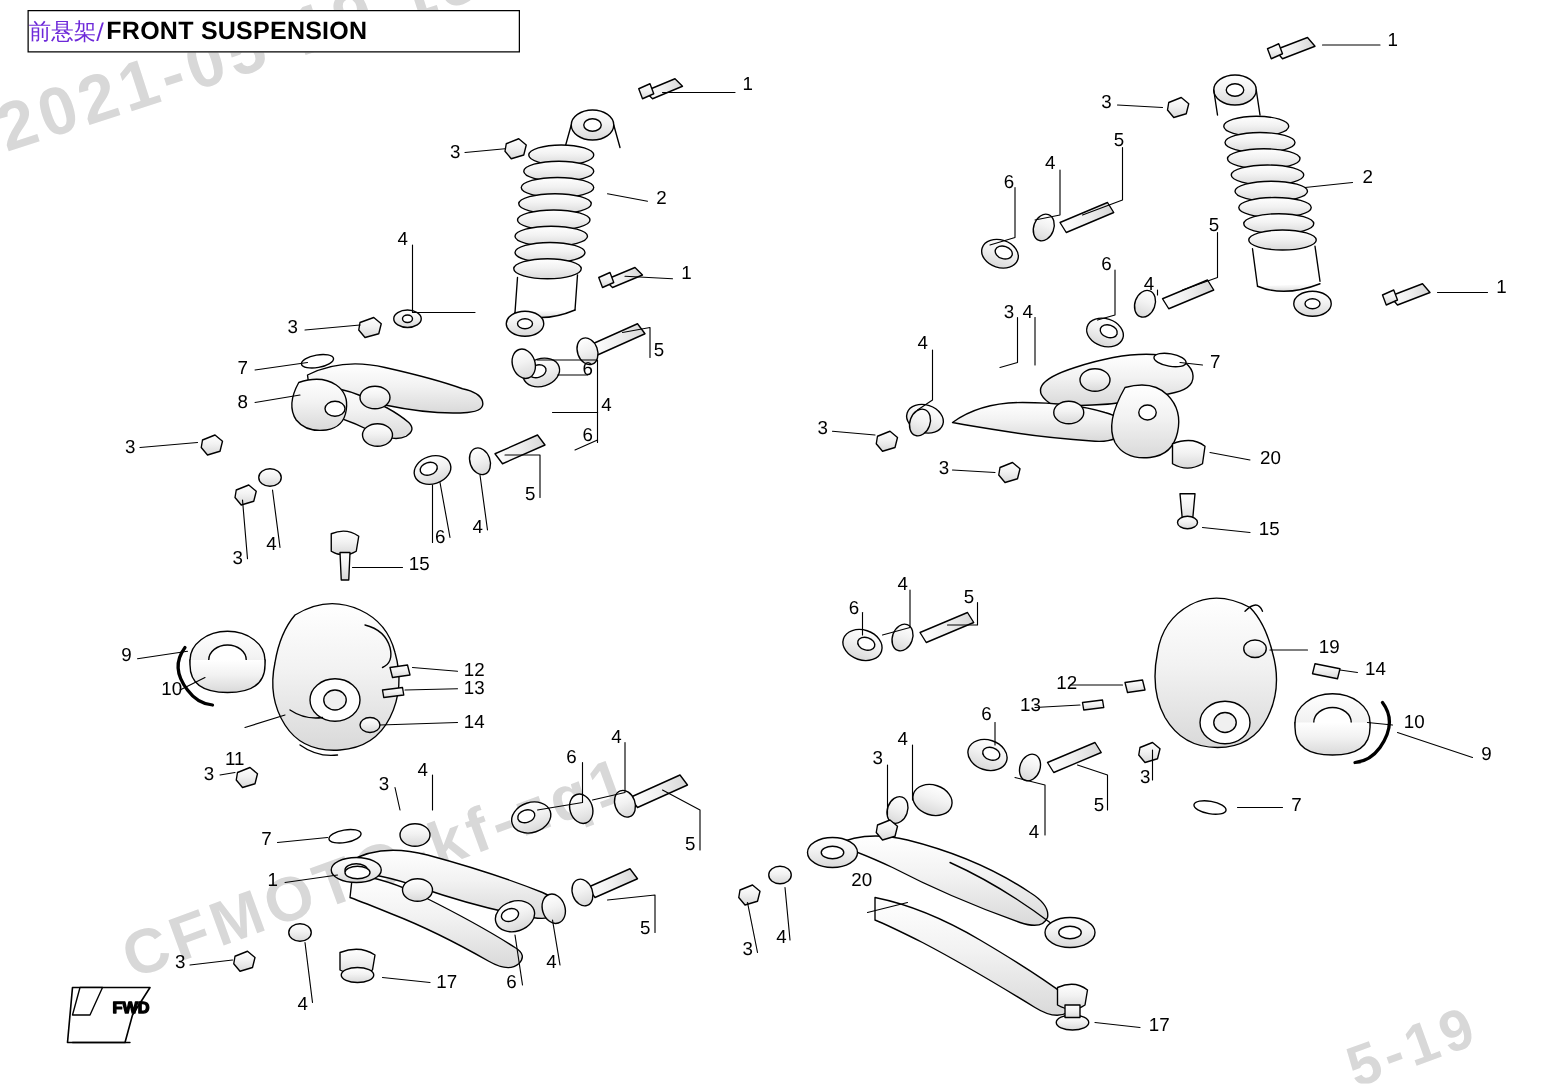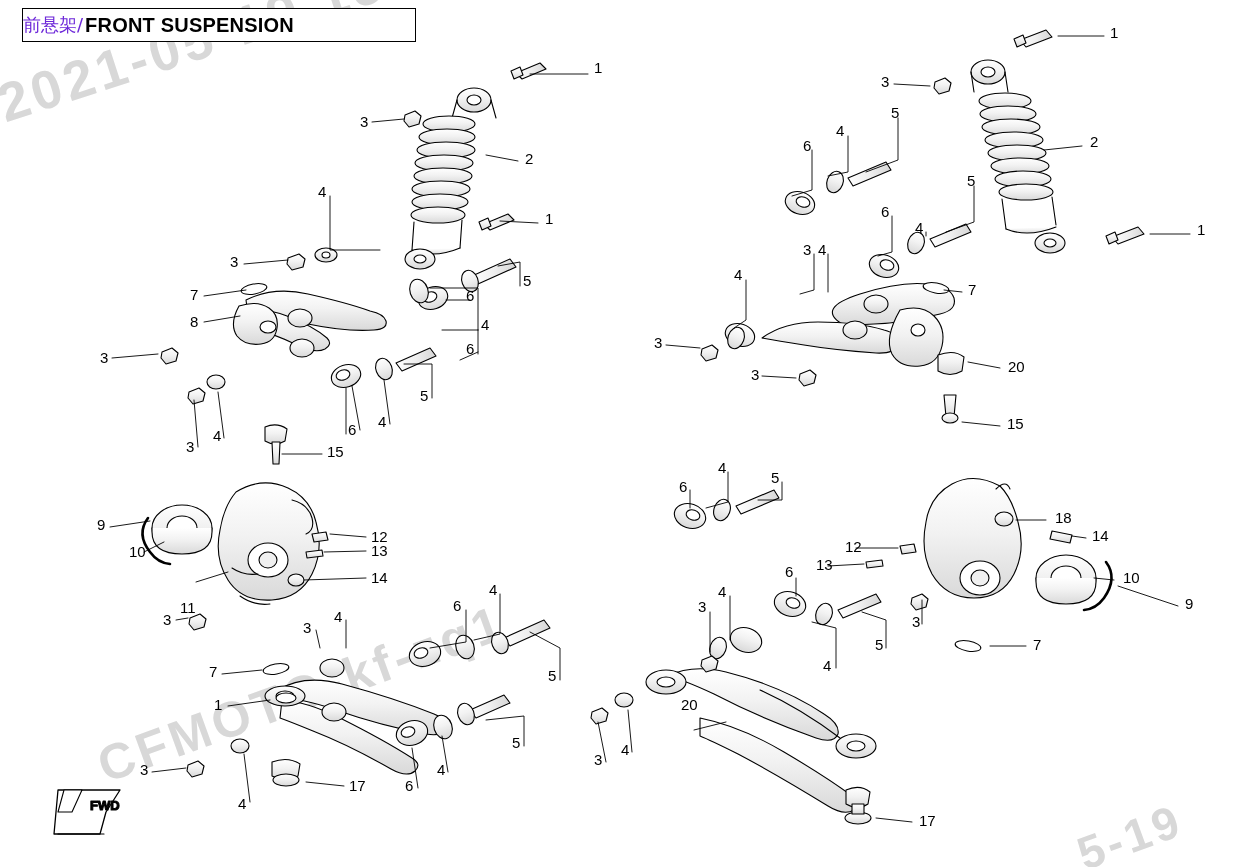--- a/index.html
+++ b/index.html
@@ -490,21 +490,21 @@
       <div class="lbl" style="left: 1007px; top: 415px;">15</div>
       <div class="lbl" style="left: 718px; top: 459px;">4</div>
       <div class="lbl" style="left: 771px; top: 469px;">5</div>
       <div class="lbl" style="left: 679px; top: 478px;">6</div>
       <div class="lbl" style="left: 97px; top: 516px;">9</div>
       <div class="lbl" style="left: 129px; top: 543px;">10</div>
       <div class="lbl" style="left: 371px; top: 528px;">12</div>
       <div class="lbl" style="left: 371px; top: 542px;">13</div>
       <div class="lbl" style="left: 180px; top: 599px;">11</div>
       <div class="lbl" style="left: 371px; top: 569px;">14</div>
-      <div class="lbl" style="left: 1055px; top: 509px;">18</div>
+      <div class="lbl" style="left: 1055px; top: 509px;">19</div>
       <div class="lbl" style="left: 1092px; top: 527px;">14</div>
       <div class="lbl" style="left: 845px; top: 538px;">12</div>
       <div class="lbl" style="left: 816px; top: 556px;">13</div>
       <div class="lbl" style="left: 1123px; top: 569px;">10</div>
       <div class="lbl" style="left: 1185px; top: 595px;">9</div>
       <div class="lbl" style="left: 163px; top: 611px;">3</div>
       <div class="lbl" style="left: 303px; top: 619px;">3</div>
       <div class="lbl" style="left: 334px; top: 608px;">4</div>
       <div class="lbl" style="left: 453px; top: 597px;">6</div>
       <div class="lbl" style="left: 489px; top: 581px;">4</div>

